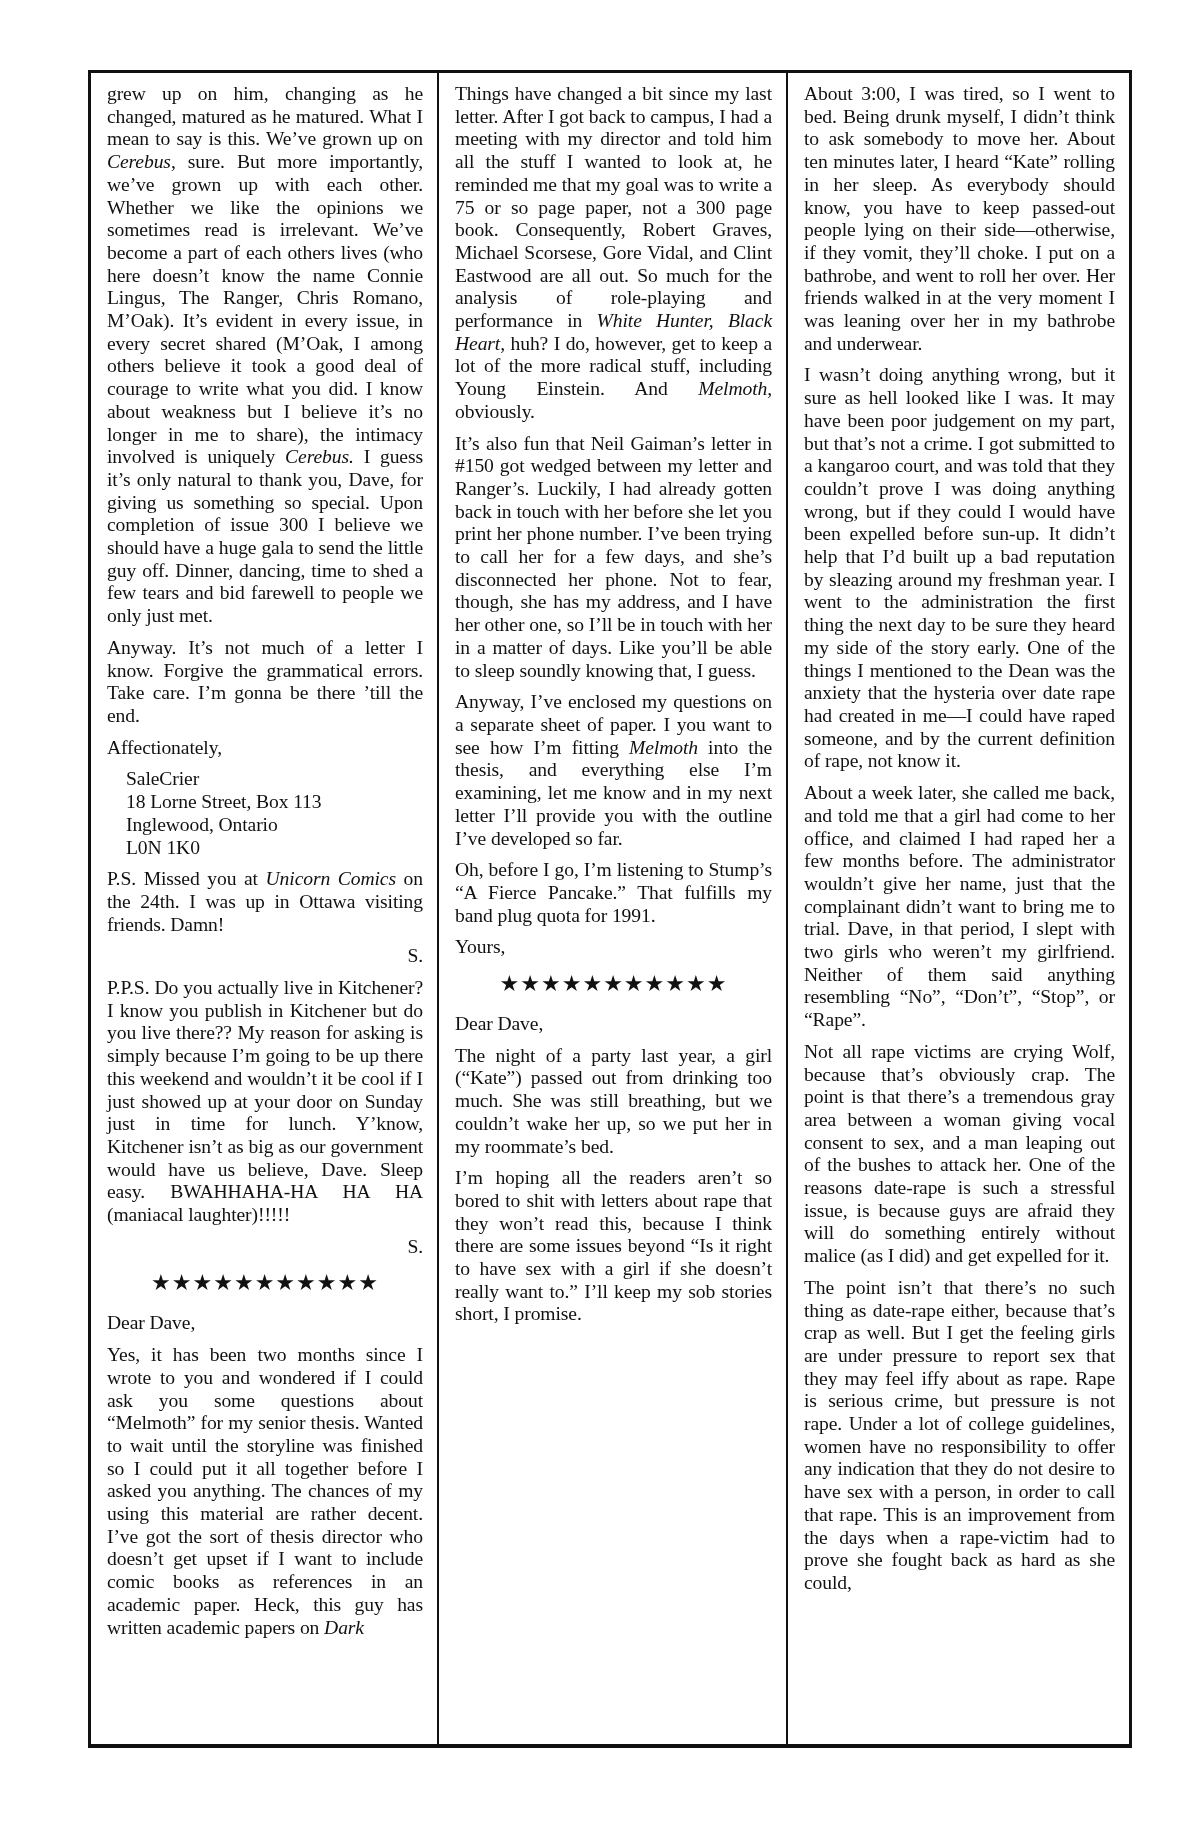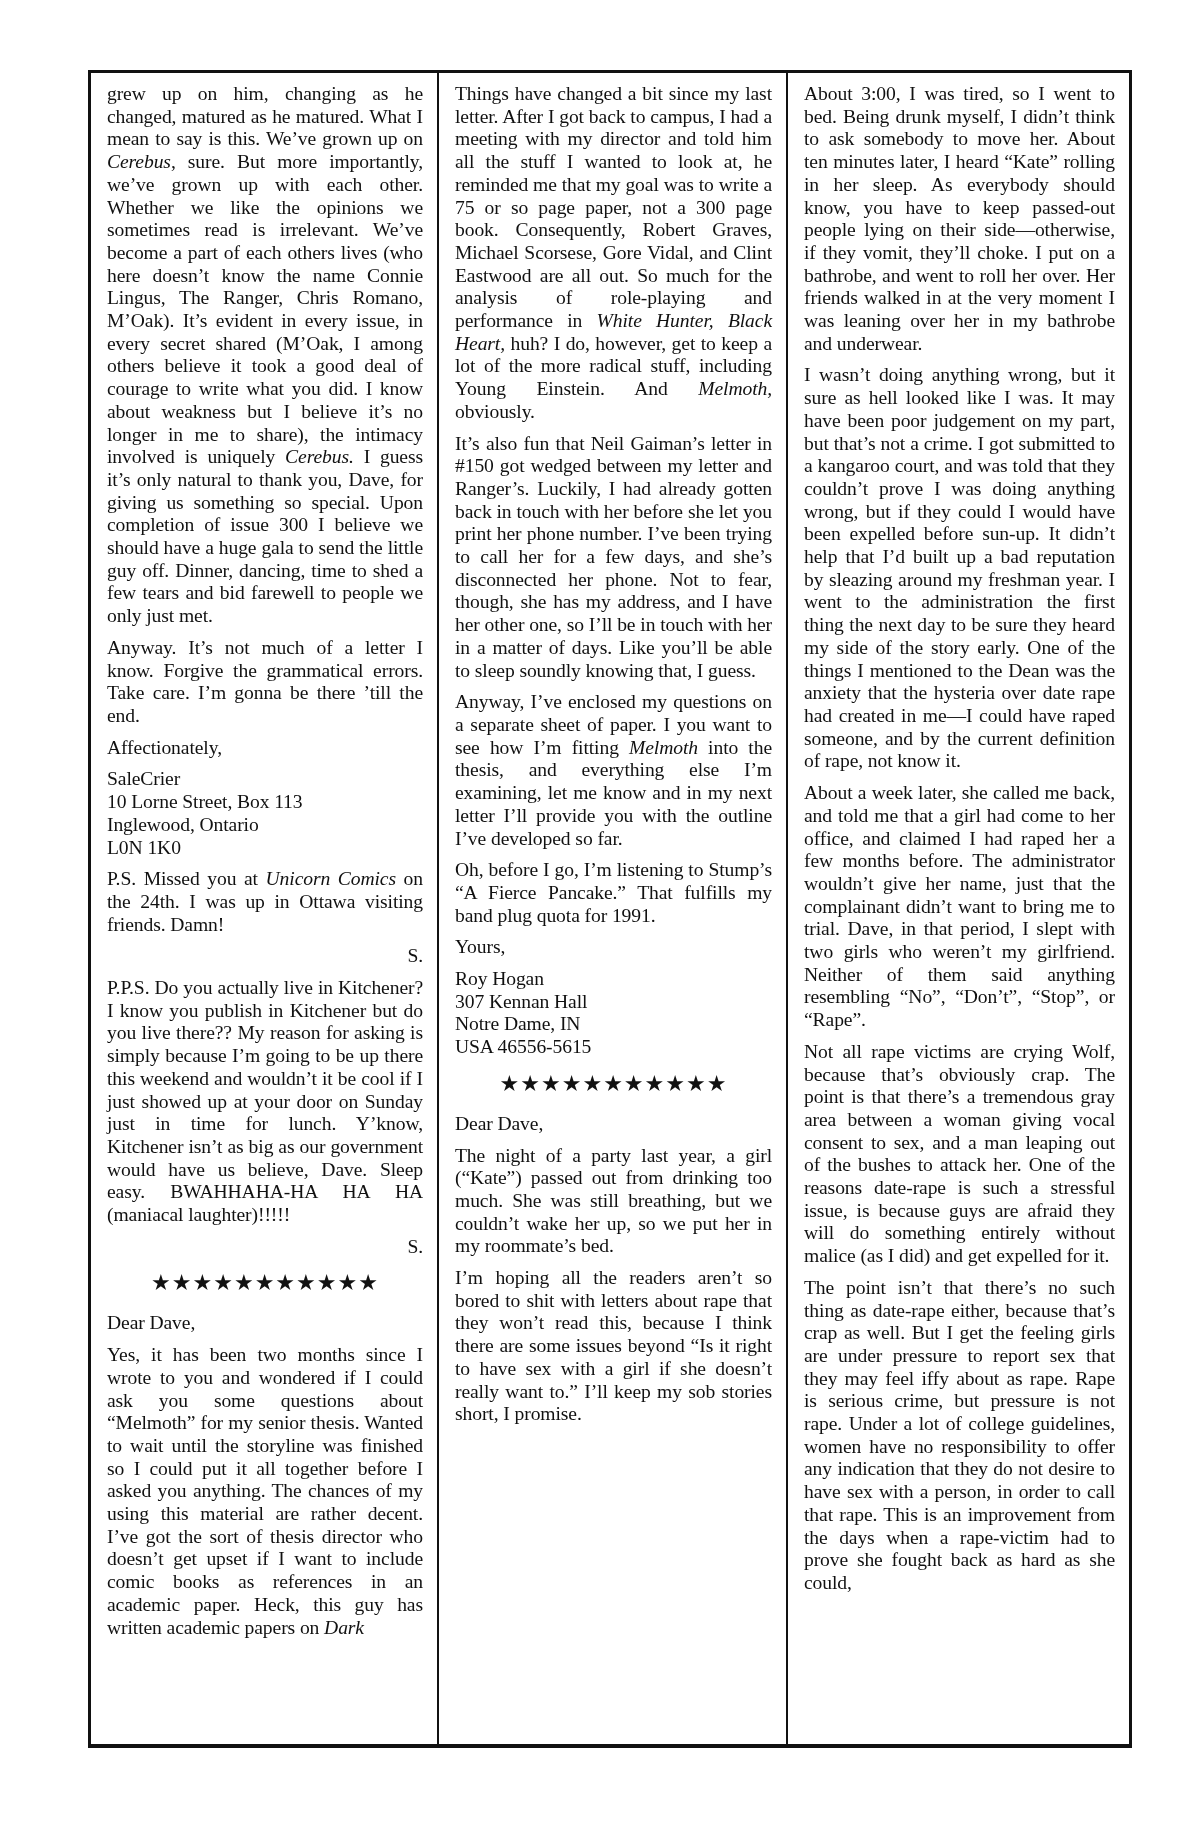--- a/index.html
+++ b/index.html
@@ -14,62 +14,56 @@
     padding:10px 14px 0 16px;
     font-family:"Liberation Serif","DejaVu Serif",serif;
     font-size:19.6px; line-height:22.7px; color:#111;
     letter-spacing:-0.1px;
   }
   .col1 { width:348px; border-right:2px solid #111; }
   .col2 { width:349px; border-right:2px solid #111; }
   .col3 { flex:1; }
   .col p { margin:0 0 9px 0; text-align:justify; text-align-last:left; }
   .addr { margin:0 0 9px 0; }
-  .addr span { display:block; }
+  .addr span { display:block;margin-left:19px; }
   .sig { text-align:right !important; text-align-last:right !important; margin:0 0 9px 0; }
   .stars {
     text-align:center; font-size:22px; letter-spacing:1px;
     margin:12px 0 16px 0; font-family:"DejaVu Sans",sans-serif; line-height:26px;
   }
   i { font-style:italic; }
 </style>
 </head>
 <body>
 
 <div class="page-box">
   <div class="col col1">
       <p><span>grew up on him, changing as he changed, matured as he matured. What I mean to say is this. We’ve grown up on </span><i>Cerebus</i><span>, sure. But more importantly, we’ve grown up with each other. Whether we like the opinions we sometimes read is irrelevant. We’ve become a part of each others lives (who here doesn’t know the name Connie Lingus, The Ranger, Chris Romano, M’Oak). It’s evident in every issue, in every secret shared (M’Oak, I among others believe it took a good deal of courage to write what you did. I know about weakness but I believe it’s no longer in me to share), the intimacy involved is uniquely </span><i>Cerebus.</i><span> I guess it’s only natural to thank you, Dave, for giving us something so special. Upon completion of issue 300 I believe we should have a huge gala to send the little guy off. Dinner, dancing, time to shed a few tears and bid farewell to people we only just met.</span></p>
       <p><span>Anyway. It’s not much of a letter I know. Forgive the grammatical errors. Take care. I’m gonna be there ’till the end.</span></p>
       <p><span>Affectionately,</span></p>
       <div class="addr">
         <span>SaleCrier</span>
-        <span>10 Lorne Street, Box 113</span>
+        <span>18 Lorne Street, Box 113</span>
         <span>Inglewood, Ontario</span>
         <span>L0N 1K0</span>
       </div>
       <p><span>P.S. Missed you at </span><i>Unicorn Comics</i><span> on the 24th. I was up in Ottawa visiting friends. Damn!</span></p>
       <p class="sig">S.</p>
       <p><span>P.P.S. Do you actually live in Kitchener? I know you publish in Kitchener but do you live there?? My reason for asking is simply because I’m going to be up there this weekend and wouldn’t it be cool if I just showed up at your door on Sunday just in time for lunch. Y’know, Kitchener isn’t as big as our government would have us believe, Dave. Sleep easy. BWAHHAHA-HA HA HA (maniacal laughter)!!!!!</span></p>
       <p class="sig">S.</p>
       <div class="stars">★★★★★★★★★★★</div>
       <p><span>Dear Dave,</span></p>
       <p><span>Yes, it has been two months since I wrote to you and wondered if I could ask you some questions about “Melmoth” for my senior thesis. Wanted to wait until the storyline was finished so I could put it all together before I asked you anything. The chances of my using this material are rather decent. I’ve got the sort of thesis director who doesn’t get upset if I want to include comic books as references in an academic paper. Heck, this guy has written academic papers on </span><i>Dark</i></p>
     </div>
   <div class="col col2">
       <p><span>Things have changed a bit since my last letter. After I got back to campus, I had a meeting with my director and told him all the stuff I wanted to look at, he reminded me that my goal was to write a 75 or so page paper, not a 300 page book. Consequently, Robert Graves, Michael Scorsese, Gore Vidal, and Clint Eastwood are all out. So much for the analysis of role-playing and performance in </span><i>White Hunter, Black Heart,</i><span> huh? I do, however, get to keep a lot of the more radical stuff, including Young Einstein. And </span><i>Melmoth,</i><span> obviously.</span></p>
       <p><span>It’s also fun that Neil Gaiman’s letter in #150 got wedged between my letter and Ranger’s. Luckily, I had already gotten back in touch with her before she let you print her phone number. I’ve been trying to call her for a few days, and she’s disconnected her phone. Not to fear, though, she has my address, and I have her other one, so I’ll be in touch with her in a matter of days. Like you’ll be able to sleep soundly knowing that, I guess.</span></p>
       <p><span>Anyway, I’ve enclosed my questions on a separate sheet of paper. I you want to see how I’m fitting </span><i>Melmoth</i><span> into the thesis, and everything else I’m examining, let me know and in my next letter I’ll provide you with the outline I’ve developed so far.</span></p>
       <p><span>Oh, before I go, I’m listening to Stump’s “A Fierce Pancake.” That fulfills my band plug quota for 1991.</span></p>
       <p><span>Yours,</span></p>
-      <div class="addr">
-        <span>Roy Hogan</span>
-        <span>307 Kennan Hall</span>
-        <span>Notre Dame, IN</span>
-        <span>USA 46556-5615</span>
-      </div>
       <div class="stars">★★★★★★★★★★★</div>
       <p><span>Dear Dave,</span></p>
       <p><span>The night of a party last year, a girl (“Kate”) passed out from drinking too much. She was still breathing, but we couldn’t wake her up, so we put her in my roommate’s bed.</span></p>
       <p><span>I’m hoping all the readers aren’t so bored to shit with letters about rape that they won’t read this, because I think there are some issues beyond “Is it right to have sex with a girl if she doesn’t really want to.” I’ll keep my sob stories short, I promise.</span></p>
     </div>
   <div class="col col3">
       <p><span>About 3:00, I was tired, so I went to bed. Being drunk myself, I didn’t think to ask somebody to move her. About ten minutes later, I heard “Kate” rolling in her sleep. As everybody should know, you have to keep passed-out people lying on their side—otherwise, if they vomit, they’ll choke. I put on a bathrobe, and went to roll her over. Her friends walked in at the very moment I was leaning over her in my bathrobe and underwear.</span></p>
       <p><span>I wasn’t doing anything wrong, but it sure as hell looked like I was. It may have been poor judgement on my part, but that’s not a crime. I got submitted to a kangaroo court, and was told that they couldn’t prove I was doing anything wrong, but if they could I would have been expelled before sun-up. It didn’t help that I’d built up a bad reputation by sleazing around my freshman year. I went to the administration the first thing the next day to be sure they heard my side of the story early. One of the things I mentioned to the Dean was the anxiety that the hysteria over date rape had created in me—I could have raped someone, and by the current definition of rape, not know it.</span></p>
       <p><span>About a week later, she called me back, and told me that a girl had come to her office, and claimed I had raped her a few months before. The administrator wouldn’t give her name, just that the complainant didn’t want to bring me to trial. Dave, in that period, I slept with two girls who weren’t my girlfriend. Neither of them said anything resembling “No”, “Don’t”, “Stop”, or “Rape”.</span></p>
       <p><span>Not all rape victims are crying Wolf, because that’s obviously crap. The point is that there’s a tremendous gray area between a woman giving vocal consent to sex, and a man leaping out of the bushes to attack her. One of the reasons date-rape is such a stressful issue, is because guys are afraid they will do something entirely without malice (as I did) and get expelled for it.</span></p>

